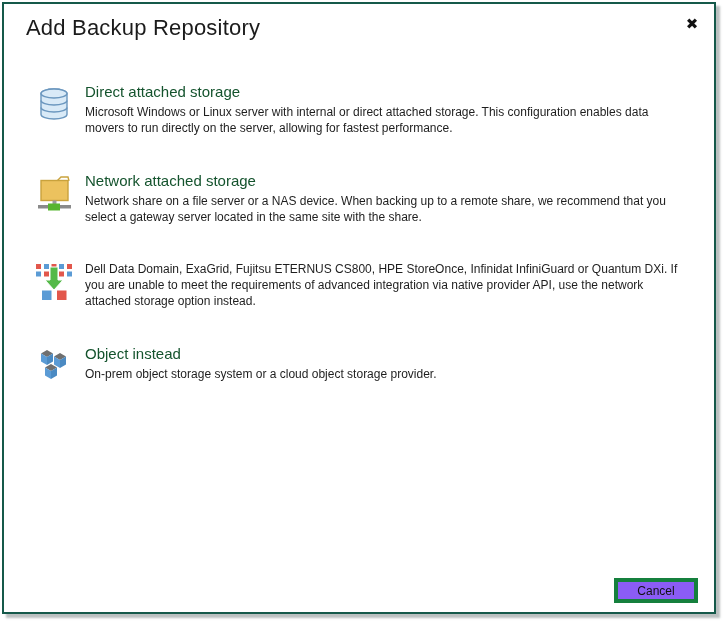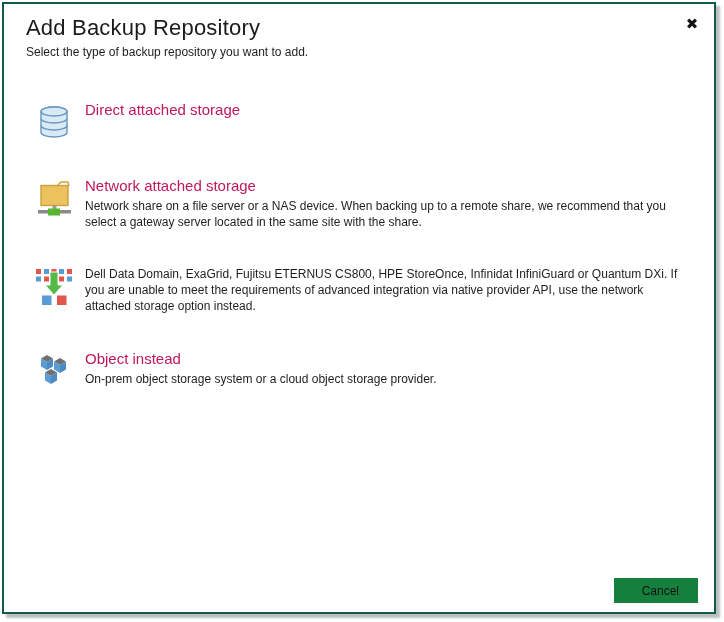--- a/index.html
+++ b/index.html
@@ -51,72 +51,71 @@
   }
   .option-icon {
     width: 38px; height: 38px;
     flex: 0 0 38px;
     margin-right: 12px;
     margin-top: 2px;
   }
   .option-text { flex: 1; max-width: 614px; }
   .option-title {
     font-size: 15px;
-    color: #be185d;
+    color: #14532d;
     margin-bottom: 4px;
   }
   .option-desc {
     font-size: 12px;
     line-height: 16px;
     color: #1e1e1e;
   }
   .footer {
     position: absolute;
     right: 16px; bottom: 9px;
   }
   .cancel-btn {
     min-width: 84px;
     height: 25px;
     padding: 0 18px;
-    background: #15803d;
-    border: 1px solid #15803d;
+    background: #8b5cf6;
+    border: 4px solid #15803d;
     font-family: "Liberation Sans", sans-serif;
     font-size: 12px;
     color: #111;
     cursor: pointer;
-    text-align: right;
   }
 </style>
 </head>
 <body>
 
 <div class="dialog">
 
   <div class="close-btn">✖</div>
 
   <div class="header">
     <div class="title">Add Backup Repository</div>
-    <div class="subtitle">Select the type of backup repository you want to add.</div>
   </div>
 
   <div class="options">
 
     <div class="option">
       <div class="option-icon">
         <svg viewBox="0 0 38 38" width="38" height="38">
           <g stroke="#6a96be" stroke-width="1.4" fill="#d9eaf7">
             <path d="M6 8.5 a13 4.5 0 0 1 26 0 v21 a13 4.5 0 0 1 -26 0 z"></path>
             <ellipse cx="19" cy="8.5" rx="13" ry="4.5"></ellipse>
             <path d="M6 15.5 a13 4.5 0 0 0 26 0" fill="none"></path>
             <path d="M6 22.5 a13 4.5 0 0 0 26 0" fill="none"></path>
           </g>
         </svg>
       </div>
       <div class="option-text">
         <div class="option-title">Direct attached storage</div>
+        <div class="option-desc">Microsoft Windows or Linux server with internal or direct attached storage. This configuration enables data movers to run directly on the server, allowing for fastest performance.</div>
       </div>
     </div>
 
     <div class="option">
       <div class="option-icon">
         <svg viewBox="0 0 38 38" width="38" height="38">
           <polyline points="22,7 26,3 33,3 34,7" fill="none" stroke="#c9a23c" stroke-width="1.4"></polyline>
           <rect x="6" y="6.5" width="27" height="20" fill="#ecc25e" stroke="#c9a23c" stroke-width="1.4"></rect>
           <rect x="17.5" y="26.5" width="4" height="4" fill="#9a9a9a"></rect>
           <rect x="3" y="31" width="33" height="3.5" fill="#8a8a8a"></rect>

